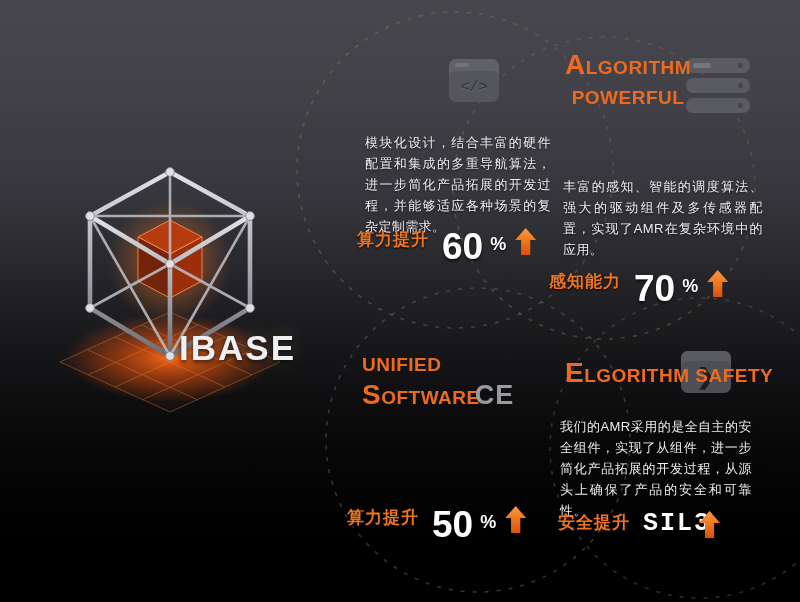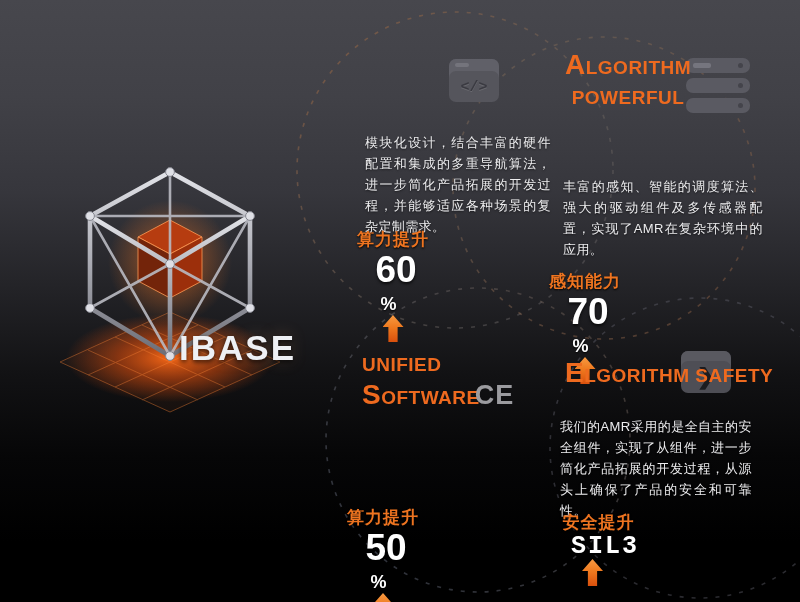--- a/index.html
+++ b/index.html
@@ -19,21 +19,21 @@
   }
   
   .f-title{position:absolute;z-index:3;color:#ee6a1f;font-weight:bold;line-height:29px;letter-spacing:.5px;white-space:nowrap;}
   .f-title .ti{font-size:28px;}
   .f-title .tr{font-size:19px;}
   .f-title .ghost{font-size:27px;color:#9b9b9f;margin-left:-5px;letter-spacing:1px;}
   .f-body{
     position:absolute;z-index:3;font-size:13px;line-height:21px;color:#ededef;
     letter-spacing:.4px;text-align:justify;text-shadow:0 1px 2px rgba(0,0,0,.6);
   }
-  .f-stat{position:absolute;z-index:3;display:flex;align-items:center;white-space:nowrap;flex-direction:column;}
+  .f-stat{position:absolute;z-index:3;display:flex;white-space:nowrap;}
   .stat-label{color:#ee7420;font-weight:bold;font-size:17px;letter-spacing:1px;text-shadow:0 1px 2px #000;}
   .stat-value{color:#fff;font-weight:bold;font-size:37px;line-height:1;margin:0 7px 0 13px;text-shadow:0 2px 3px rgba(0,0,0,.7);}
   .stat-value.mono{font-family:"Liberation Mono","DejaVu Sans Mono",monospace;font-size:25px;letter-spacing:2px;margin-right:0;}
   .stat-unit{color:#fff;font-weight:bold;font-size:18px;margin-right:9px;padding-top:6px;text-shadow:0 1px 2px #000;}
   .arrow-up{
     display:inline-block;width:21px;height:27px;
     background:linear-gradient(180deg,#f79a42 0%,#ef7a1f 45%,#d9500d 100%);
     clip-path:polygon(50% 0,100% 44%,72% 44%,72% 100%,28% 100%,28% 44%,0 44%);
   }
   .arrow-up.overlap{margin-left:-12px;}

